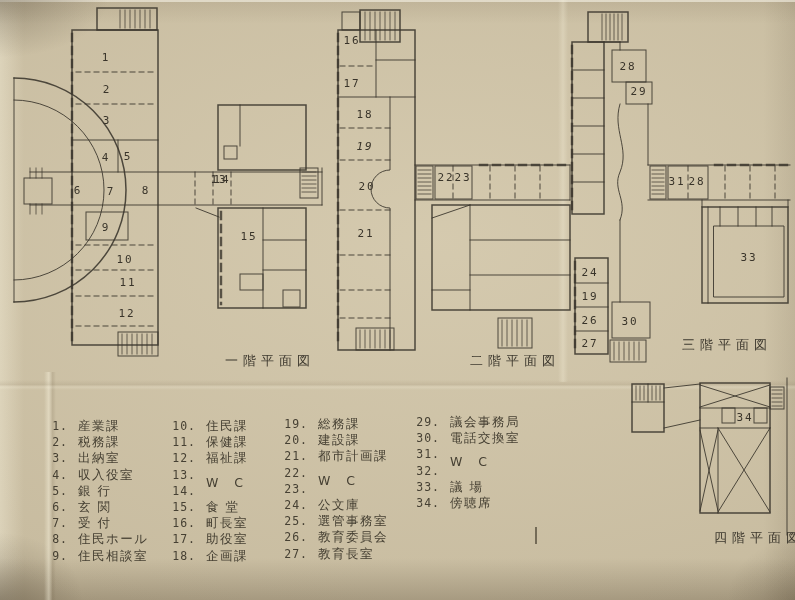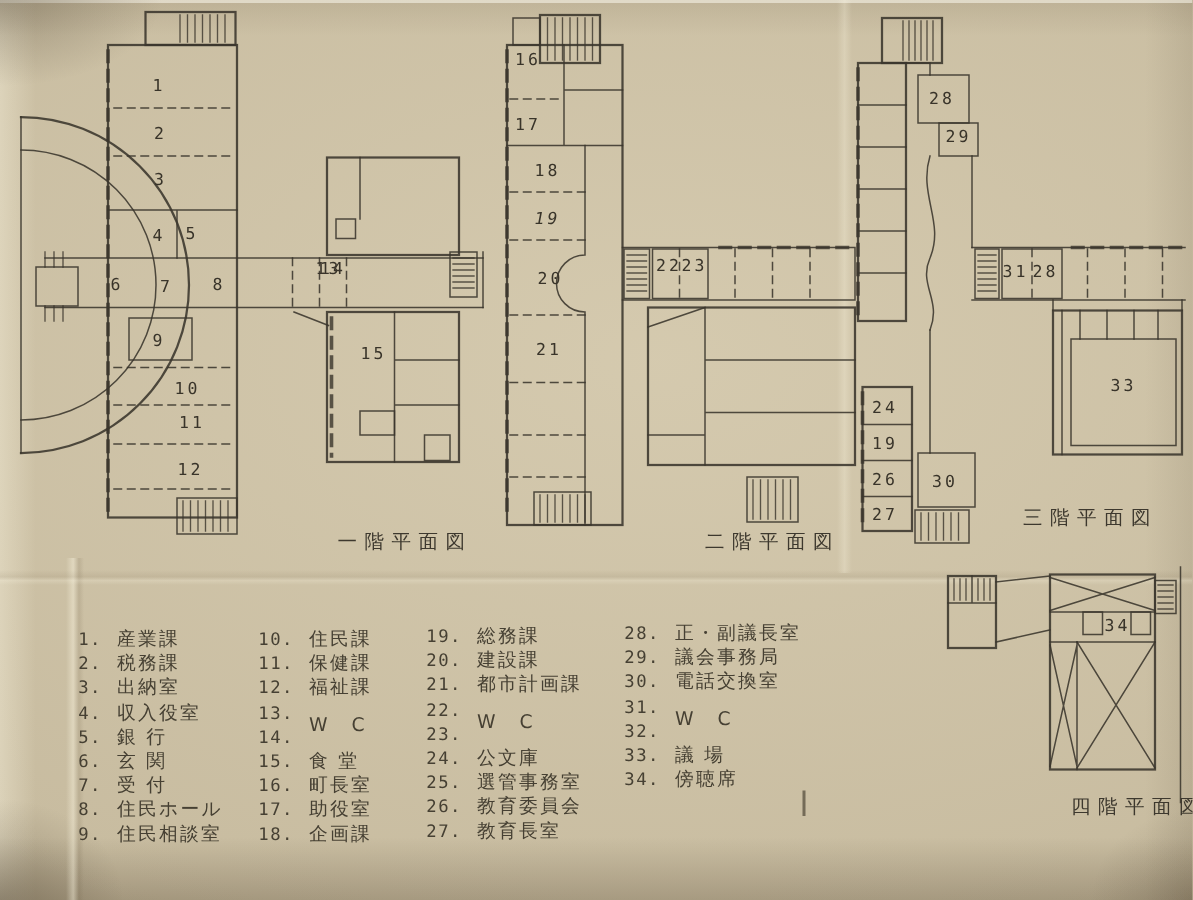--- a/index.html
+++ b/index.html
@@ -237,21 +237,20 @@
       <div class="lrow"><span class="lnum">20.</span><span class="llabel">建設課</span></div>
       <div class="lrow"><span class="lnum">21.</span><span class="llabel">都市計画課</span></div>
       <div class="lrow"><span class="lnum">22.</span><span class="llabel wc">W C</span></div>
       <div class="lrow"><span class="lnum">23.</span><span class="llabel"></span></div>
       <div class="lrow"><span class="lnum">24.</span><span class="llabel">公文庫</span></div>
       <div class="lrow"><span class="lnum">25.</span><span class="llabel">選管事務室</span></div>
       <div class="lrow"><span class="lnum">26.</span><span class="llabel">教育委員会</span></div>
       <div class="lrow"><span class="lnum">27.</span><span class="llabel">教育長室</span></div>
     </div>
     <div class="lcol lcol4">
-      <div class="lrow"><span class="lnum">28.</span><span class="llabel">正・副議長室</span></div>
       <div class="lrow"><span class="lnum">29.</span><span class="llabel">議会事務局</span></div>
       <div class="lrow"><span class="lnum">30.</span><span class="llabel">電話交換室</span></div>
       <div class="lrow"><span class="lnum">31.</span><span class="llabel wc">W C</span></div>
       <div class="lrow"><span class="lnum">32.</span><span class="llabel"></span></div>
       <div class="lrow"><span class="lnum">33.</span><span class="llabel">議 場</span></div>
       <div class="lrow"><span class="lnum">34.</span><span class="llabel">傍聴席</span></div>
     </div>
   </div>
 
 </body></html>

